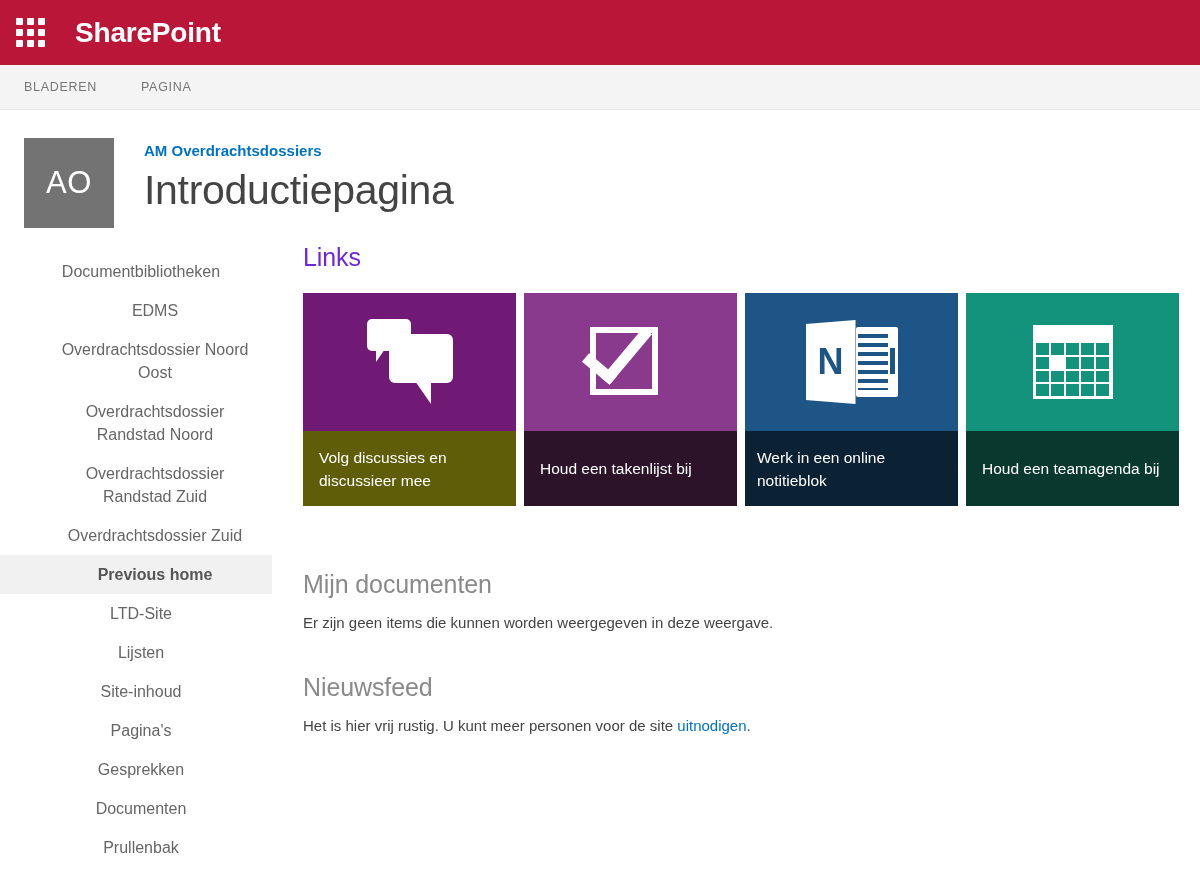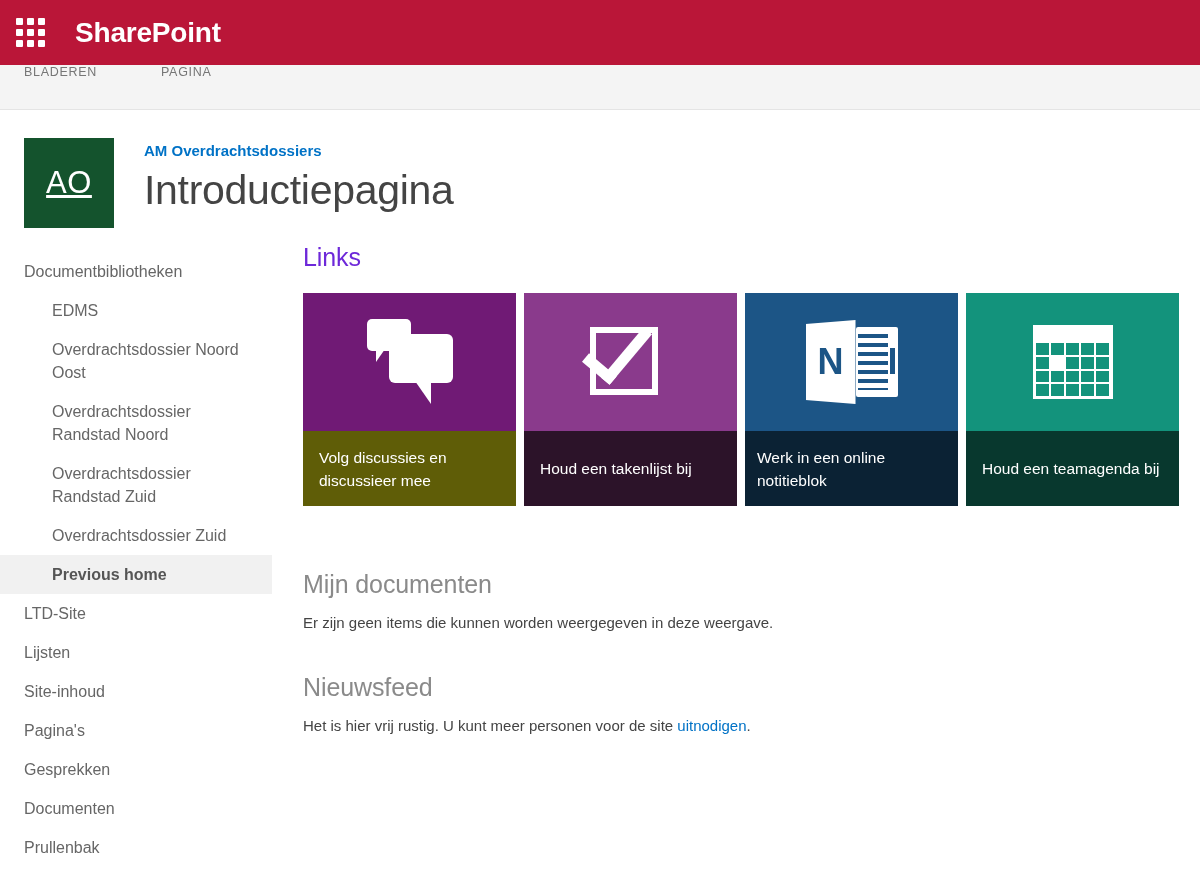--- a/index.html
+++ b/index.html
@@ -53,24 +53,23 @@
     cursor: pointer;
     white-space: nowrap;
   }
 
   
   #ribbon-tabs {
     height: 45px;
     background: #f4f4f4;
     border-bottom: 1px solid #e4e4e4;
     display: flex;
-    align-items: flex-start;
+    align-items: center;
     padding-left: 24px;
     box-sizing: border-box;
-    gap: 20px;
   }
   .ribbon-tab {
     font-size: 12.5px;
     color: #767676;
     letter-spacing: 0.7px;
     margin-right: 44px;
     cursor: pointer;
     white-space: nowrap;
   }
 
@@ -119,20 +118,21 @@
   #body-wrap {
     display: flex;
     align-items: flex-start;
   }
 
   
   #quick-launch {
     width: 272px;
     flex: 0 0 272px;
     padding-top: 10px;
+    text-align: center;
   }
   .ql-item {
     font-size: 16px;
     color: #666666;
     line-height: 23px;
     padding: 8px 14px 8px 24px;
     cursor: pointer;
     box-sizing: border-box;
   }
   .ql-item.child {
@@ -305,21 +305,21 @@
   </div>
   <div id="suite-brand">SharePoint</div>
 </div>
 
 <div id="ribbon-tabs">
   <div class="ribbon-tab">BLADEREN</div>
   <div class="ribbon-tab">PAGINA</div>
 </div>
 
 <div id="site-header">
-  <div id="site-logo" style="background: #14532d; text-decoration: underline;">AO</div>
+  <div id="site-logo" style="background: #737373;">AO</div>
   <div id="site-titles">
     <div id="site-name">AM Overdrachtsdossiers</div>
     <div id="page-title">Introductiepagina</div>
   </div>
 </div>
 
 <div id="body-wrap">
 
   <div id="quick-launch">
     <div class="ql-item">Documentbibliotheken</div>

